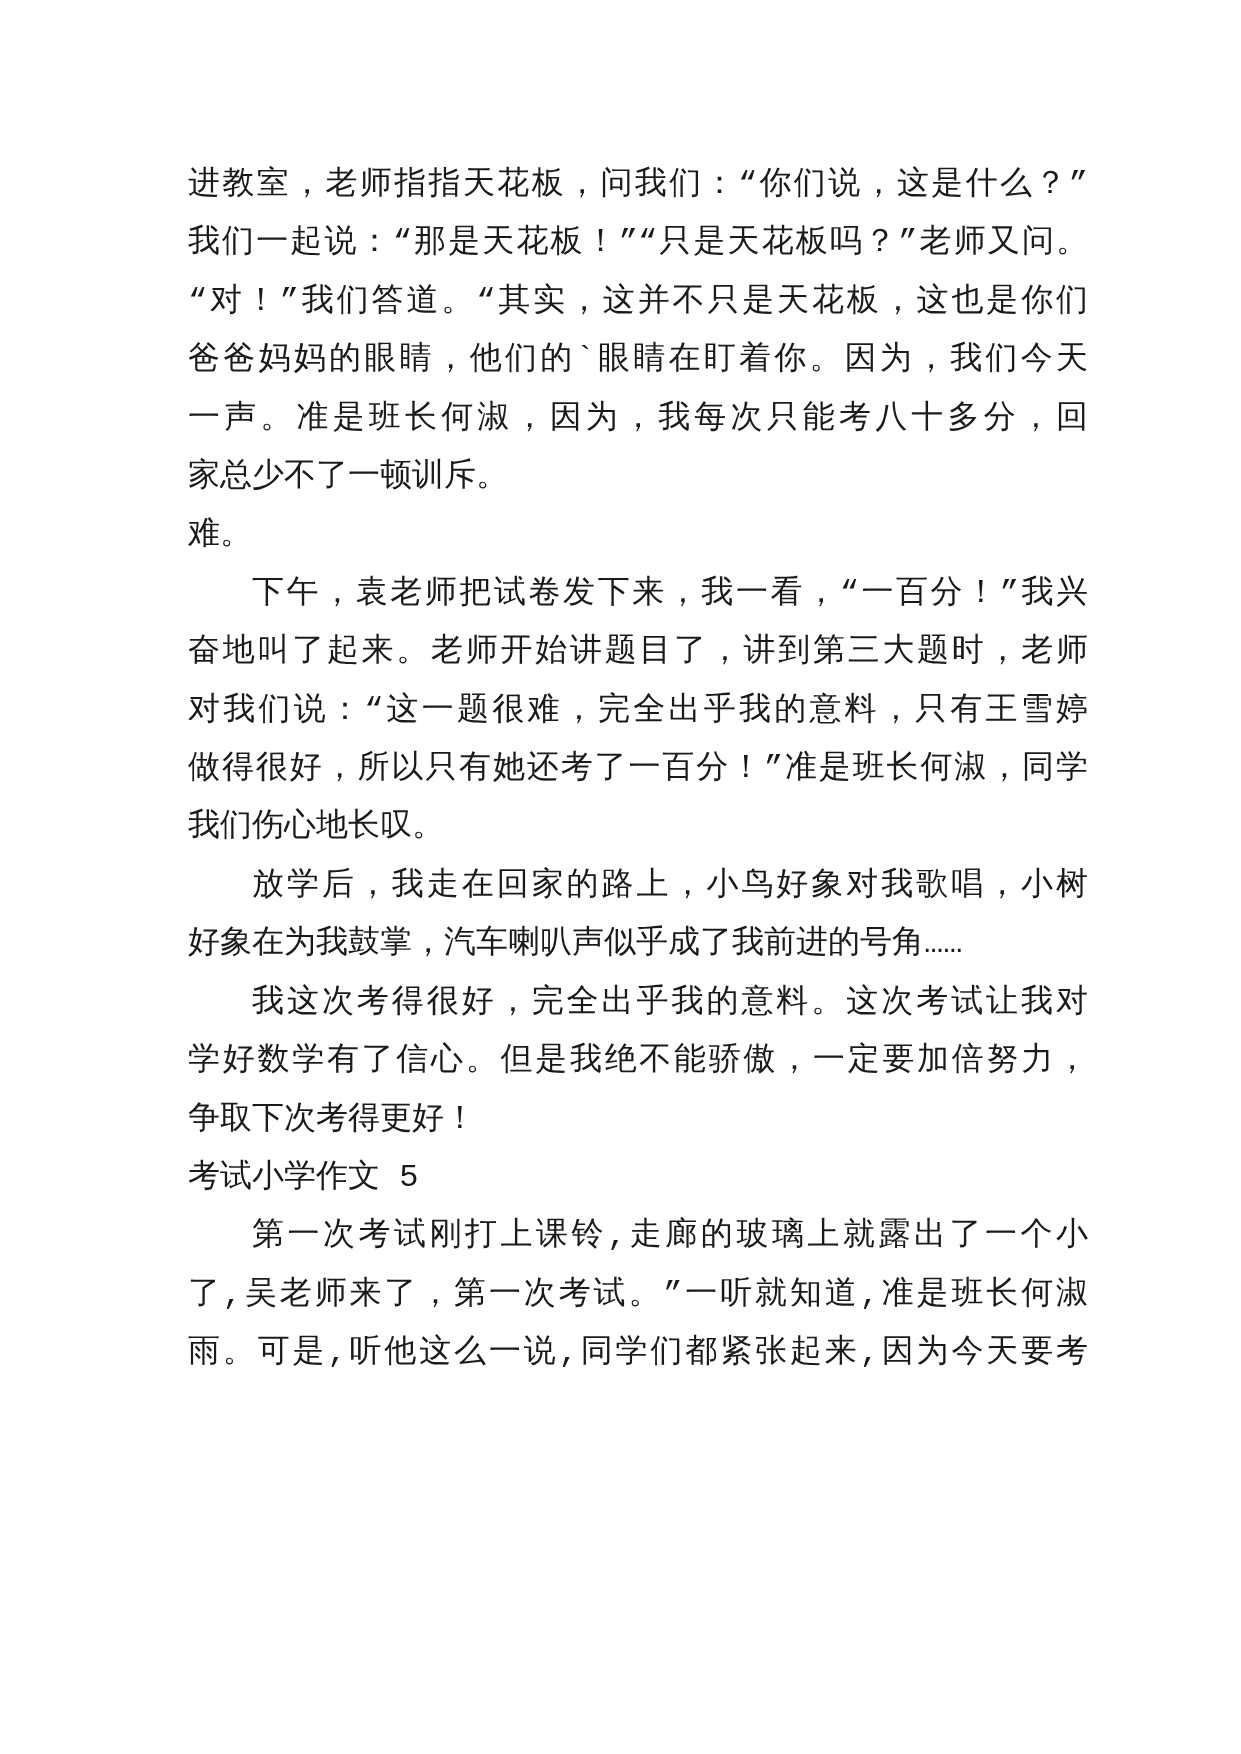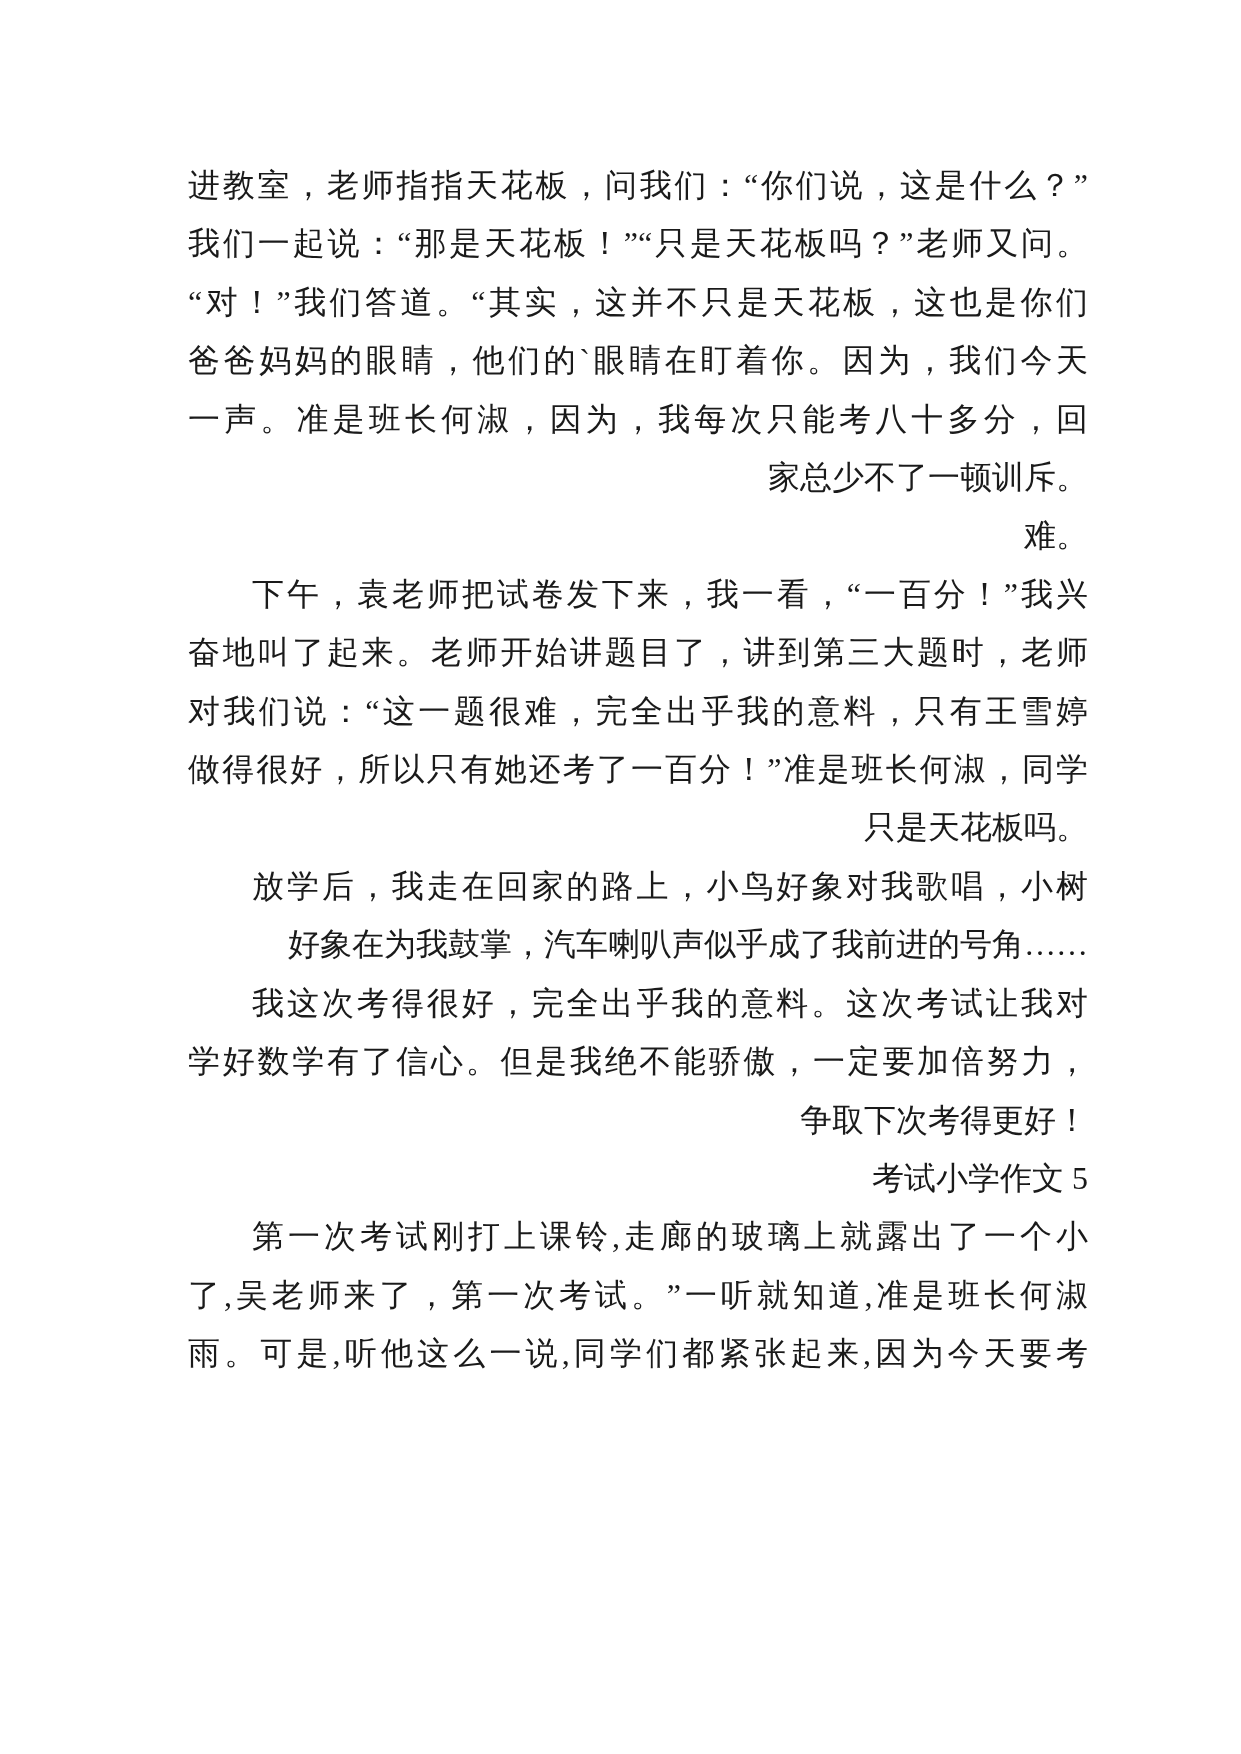--- a/index.html
+++ b/index.html
@@ -11,30 +11,30 @@
     height: 1754px;
     background: #ffffff;
     position: relative;
     overflow: hidden;
   }
   .doc {
     position: absolute;
     left: 188px;
     top: 156px;
     width: 900px;
-    font-family: Liberation Serif, serif;
+    font-family: Liberation Mono, monospace;
     font-size: 32px;
     line-height: 58.4px;
     font-weight: 400;
     color: #1a1a1a;
     letter-spacing: 0;
   }
   .line {
     min-height: 58.4px;
-    text-align: right;
+    text-align: left;
   }
   .line.fill {
     text-align: justify;
     text-align-last: justify;
   }
   .line.indent {
     text-indent: 2em;
   }
 </style>
 </head>
@@ -45,21 +45,21 @@
     <div class="line fill">我们一起说：“那是天花板！”“只是天花板吗？”老师又问。</div>
     <div class="line fill">“对！”我们答道。“其实，这并不只是天花板，这也是你们</div>
     <div class="line fill">爸爸妈妈的眼睛，他们的`眼睛在盯着你。因为，我们今天</div>
     <div class="line fill">一声。准是班长何淑，因为，我每次只能考八十多分，回</div>
     <div class="line">家总少不了一顿训斥。</div>
     <div class="line">难。</div>
     <div class="line fill indent">下午，袁老师把试卷发下来，我一看，“一百分！”我兴</div>
     <div class="line fill">奋地叫了起来。老师开始讲题目了，讲到第三大题时，老师</div>
     <div class="line fill">对我们说：“这一题很难，完全出乎我的意料，只有王雪婷</div>
     <div class="line fill">做得很好，所以只有她还考了一百分！”准是班长何淑，同学</div>
-    <div class="line">只是天花板吗。</div>
+    <div class="line">我们伤心地长叹。</div>
     <div class="line fill indent">放学后，我走在回家的路上，小鸟好象对我歌唱，小树</div>
     <div class="line">好象在为我鼓掌，汽车喇叭声似乎成了我前进的号角……</div>
     <div class="line fill indent">我这次考得很好，完全出乎我的意料。这次考试让我对</div>
     <div class="line fill">学好数学有了信心。但是我绝不能骄傲，一定要加倍努力，</div>
     <div class="line">争取下次考得更好！</div>
     <div class="line">考试小学作文 5</div>
     <div class="line fill indent">第一次考试刚打上课铃,走廊的玻璃上就露出了一个小</div>
     <div class="line fill">了,吴老师来了，第一次考试。”一听就知道,准是班长何淑</div>
     <div class="line fill">雨。可是,听他这么一说,同学们都紧张起来,因为今天要考</div>
   </div>

